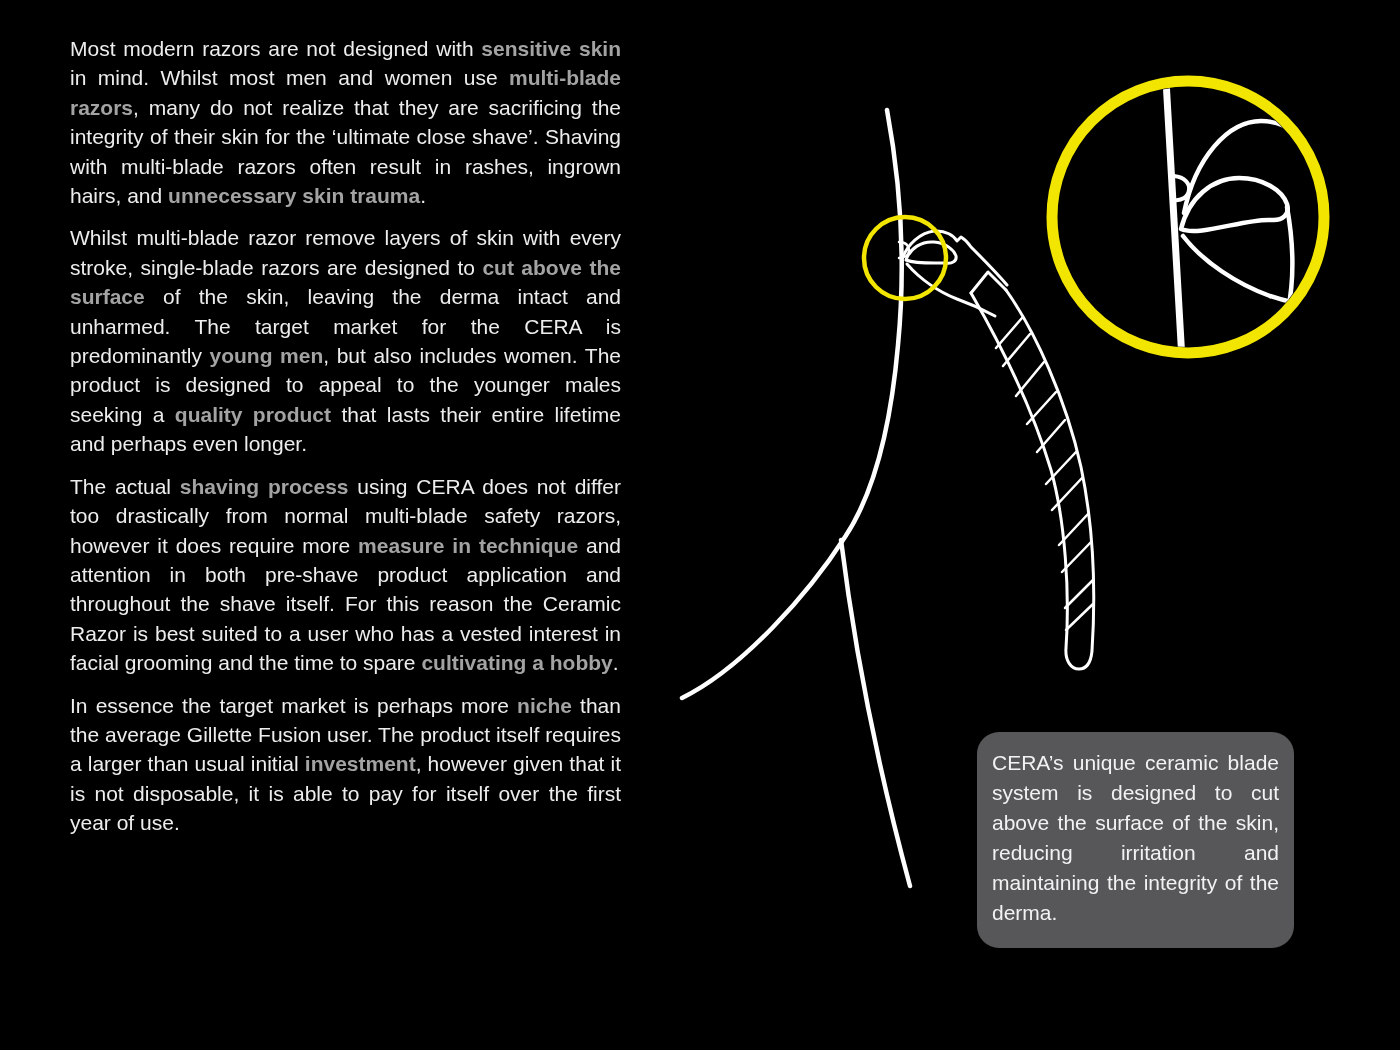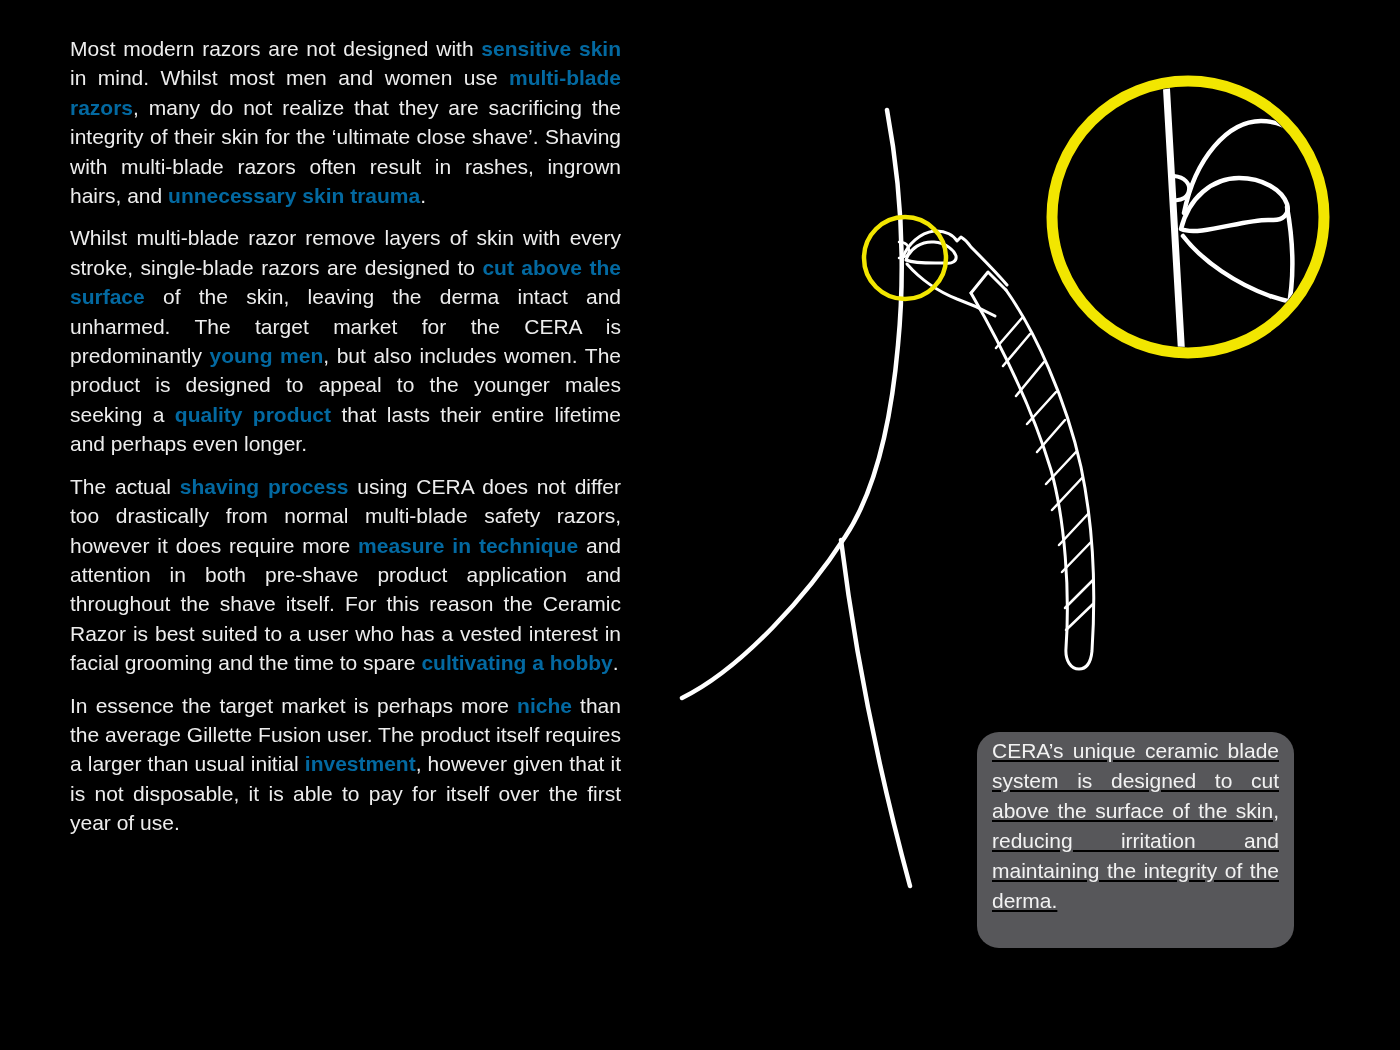--- a/index.html
+++ b/index.html
@@ -13,27 +13,27 @@
     margin:0 0 15px 0;
     font-size:62px; font-weight:300; letter-spacing:0.5px;
     line-height:1.14; text-align:center; color:#F4F4F4;
   }
   .body-paragraphs p {
     margin:0 0 13px 0;
     font-size:21px; line-height:29.4px; color:#EDEDED;
     text-align:justify;
   }
   .body-paragraphs p:last-child { margin-bottom:16px; }
-  .body-paragraphs b { font-weight:700; color:#0369a1; }
+  .body-paragraphs b { font-weight:700; color:#a3a3a3; }
   .fig { position:absolute; left:650px; top:0; width:750px; height:1050px; }
   .fig * { vector-effect:none; }
   .callout {
     position:absolute; left:977px; top:732px; width:317px; min-height:216px;
-    box-sizing:border-box; padding:4px 15px;
-    background:#57575A; border-radius:22px;text-decoration:underline;
+    box-sizing:border-box; padding:16px 15px;
+    background:#57575A; border-radius:22px;
   }
   .callout p {
     margin:0; font-size:21px; line-height:30px;
     color:#F2F2F2; text-align:justify;
   }
 </style>
 </head>
 <body>
 
 <div class="slide">

